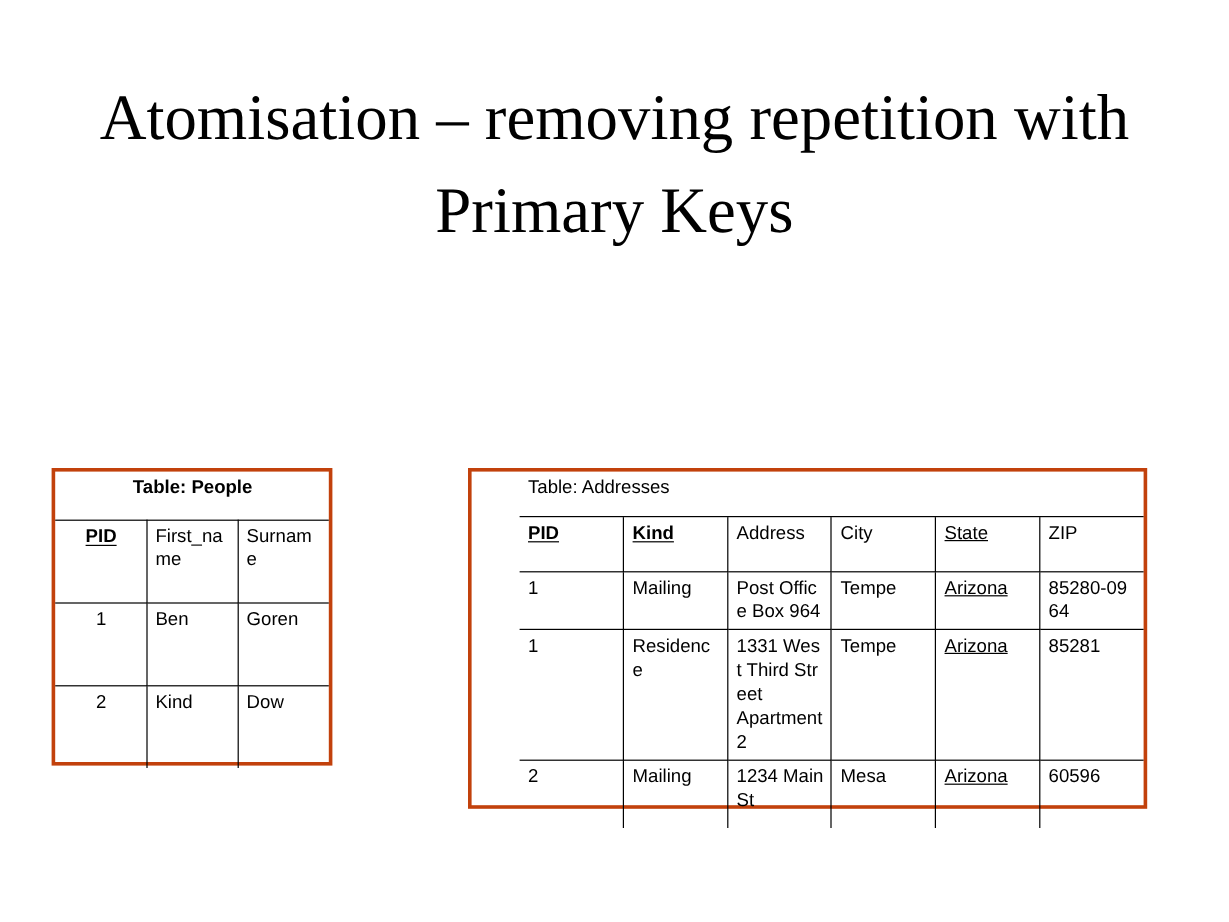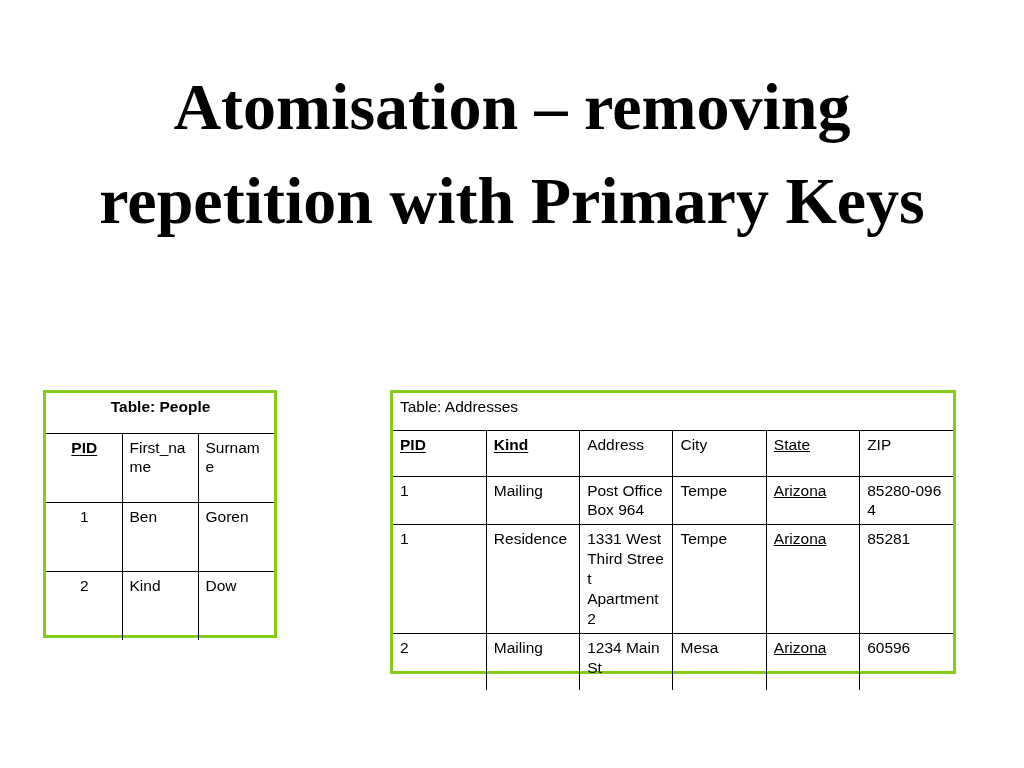--- a/index.html
+++ b/index.html
@@ -17,31 +17,31 @@
   }
 
   
   #slide-title {
     position: absolute;
     left: 62px;
     top: 60px;
     width: 900px;
     text-align: center;
     font-family: "Liberation Serif", serif;
-    font-size: 66px;
+    font-size: 54px;
     line-height: 1.42;
-    font-weight: bold;
+    font-weight: normal;
     color: #000000;
     letter-spacing: 0px;
   }
 
   
   .db-table {
     position: absolute;
-    border: 3px solid #84cc16;
+    border: 3px solid #c2410c;
     box-sizing: border-box;
     background: #ffffff;
   }
   .db-table table {
     border-collapse: collapse;
     width: 100%;
     height: 100%;
     table-layout: fixed;
   }
   .db-table td {
@@ -114,20 +114,21 @@
   #table-people .r-caption { height: 40px; }
   #table-people .r-header  { height: 69px; }
   #table-people .r-data    { height: 69px; }
 
   
   #table-addresses {
     left: 390px;
     top: 390px;
     width: 566px;
     height: 284px;
+    padding-left: 40px;
   }
   #table-addresses .c-pid     { width: 67px; }
   #table-addresses .c-kind    { width: 82px; }
   #table-addresses .c-address { width: 154px; }
   #table-addresses .c-city    { width: 82px; margin-top: 16px; }
   #table-addresses .c-state   { width: 65px; text-decoration: underline; }
   #table-addresses .c-zip     { width: auto; margin-top: 28px; }
   #table-addresses .r-caption { height: 37px; }
   #table-addresses .r-header  { height: 46px; }
   #table-addresses .r-r1      { height: 48px; }

